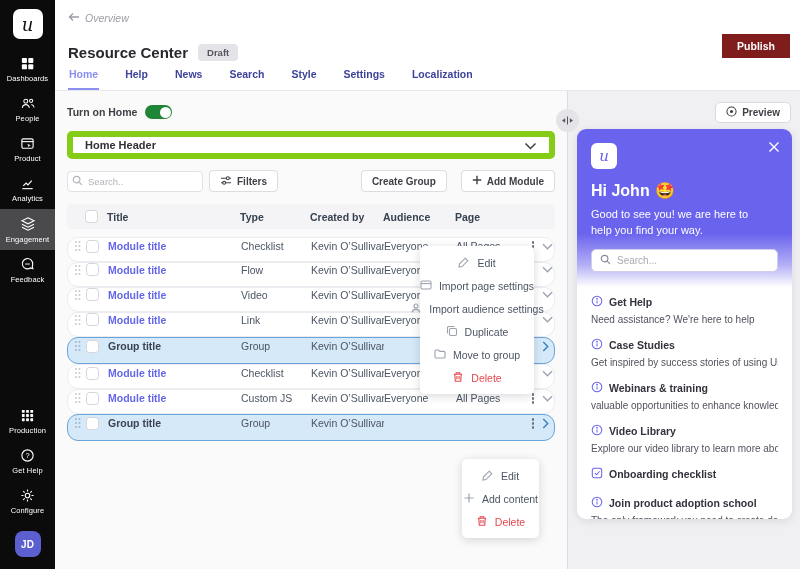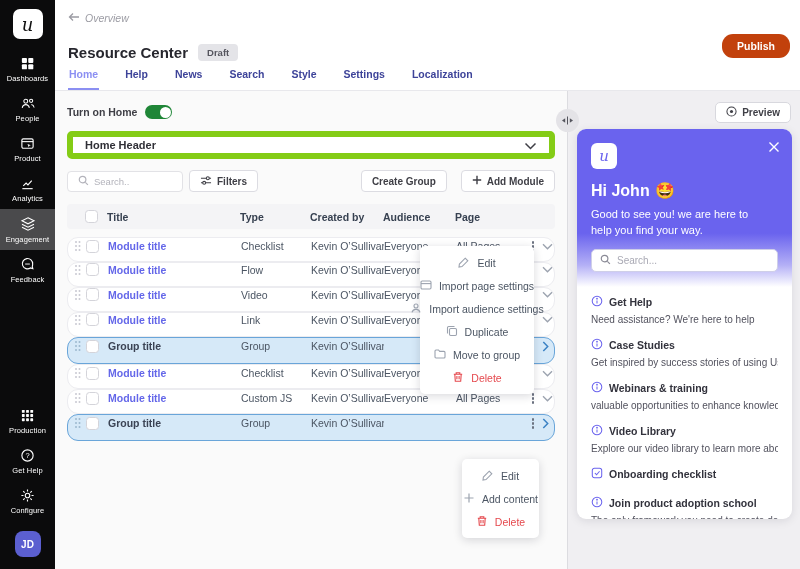--- a/index.html
+++ b/index.html
@@ -25,44 +25,44 @@
 
   
   .topbar { position:absolute; left:55px; top:0; width:745px; height:91px; background:#fff;
             border-bottom:1px solid #e8e8ec; }
   .back-row { position:absolute; left:13px; top:12px; display:flex; align-items:center; gap:5px;
               color:#9b9ba3; font-size:10.5px; cursor:pointer;font-style:italic; }
   .title-row { position:absolute; left:13px; top:44px; display:flex; align-items:center; gap:10px; }
   .page-title { font-size:15px; font-weight:bold; color:#27272e; }
   .badge { background:#e4e4e8; color:#55555e; font-size:9.5px; font-weight:bold;
            padding:3px 9px; border-radius:4px; }
-  .publish-btn { position:absolute; right:10px; top:34px; background:#c2410c; color:#fff;
-                 font-size:10.5px; font-weight:bold; border:none; border-radius:11px;
+  .publish-btn { position:absolute; right:10px; top:34px; background:#7f1d1d; color:#fff;
+                 font-size:10.5px; font-weight:bold; border:none; border-radius:0;
                  padding:6px 15px; cursor:pointer; }
   .tabs { position:absolute; left:13px; bottom:0; display:flex; gap:25px; }
   .tab { font-size:10.5px; font-weight:bold; color:#3d4399; padding:6px 1px 8px; cursor:pointer;
          border-bottom:2px solid transparent; }
   .tab.active { color:#8b8ff2; border-bottom-color:#8b8ff2; }
 
   
   .main-pane { position:absolute; left:55px; top:91px; width:512px; height:478px;
                background:#fafafa; padding:10px 12px; }
   .toggle-row { display:flex; align-items:center; gap:8px; margin:4px 0 12px; }
   .toggle-label { font-size:10.5px; font-weight:bold; color:#3f3f46; }
   .toggle { width:27px; height:14px; border-radius:8px; background:#1f8637; position:relative; cursor:pointer; }
   .toggle .knob { position:absolute; right:1.5px; top:1.5px; width:11px; height:11px; border-radius:50%; background:#fff; }
 
   .section-card { background:#fff; border:6px solid #84cc16; border-radius:5px; height:28px;
                   display:flex; align-items:center; justify-content:space-between; padding:0 12px;
                   margin-bottom:11px; cursor:pointer; }
   .section-card .sc-title { font-size:11px; font-weight:bold; color:#2f2f36; }
 
   .toolbar { display:flex; align-items:center; margin-bottom:12px; }
-  .search-box { width:116px; height:21px; background:#fff; border:1px solid #e2e2e6; border-radius:4px;
-                display:flex; align-items:center; gap:5px; padding:0 10px; }
+  .search-box { width:136px; height:21px; background:#fff; border:1px solid #e2e2e6; border-radius:4px;
+                display:flex; align-items:center; gap:5px; padding:0 4px; }
   .search-box input { border:none; outline:none; width:100%; font-size:9.5px; color:#4b5563;
                       font-family:"Liberation Sans", sans-serif; background:transparent; }
   .search-box input::placeholder { color:#b3b3bb; }
   .btn { background:#fff; border:1px solid #dcdce2; border-radius:4px; height:22px;
          display:inline-flex; align-items:center; gap:5px; padding:0 10px;
          font-size:10px; font-weight:bold; color:#3f3f46; cursor:pointer; }
   .filters-btn { margin-left:6px; }
   .toolbar .spacer { flex:1; }
   .add-module-btn { margin-left:14px; }
 

